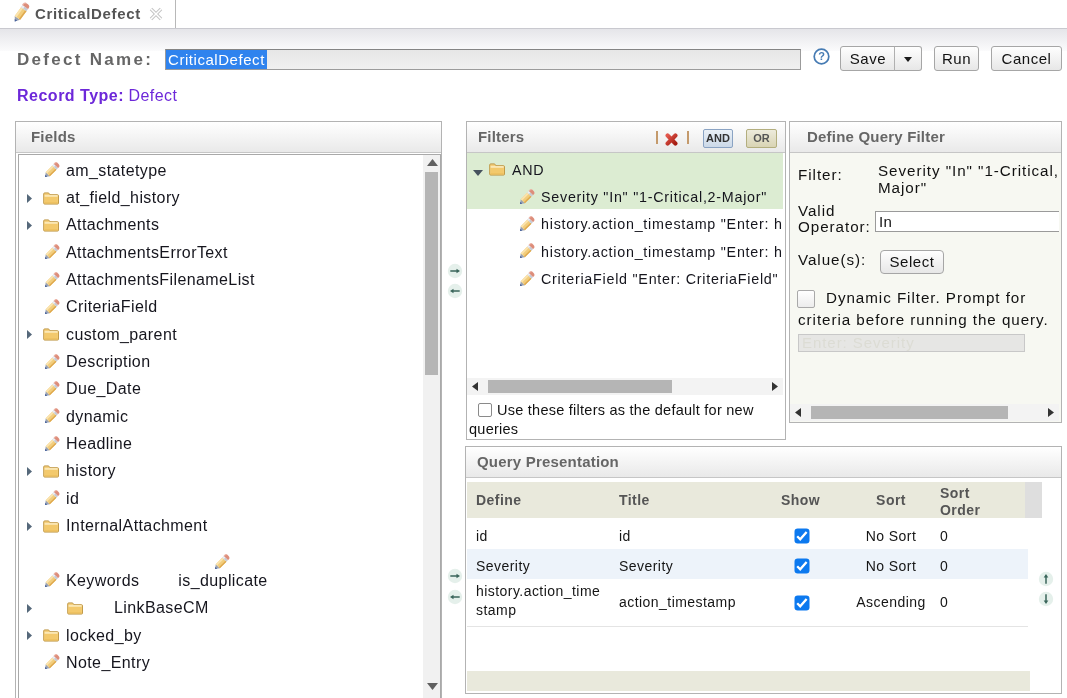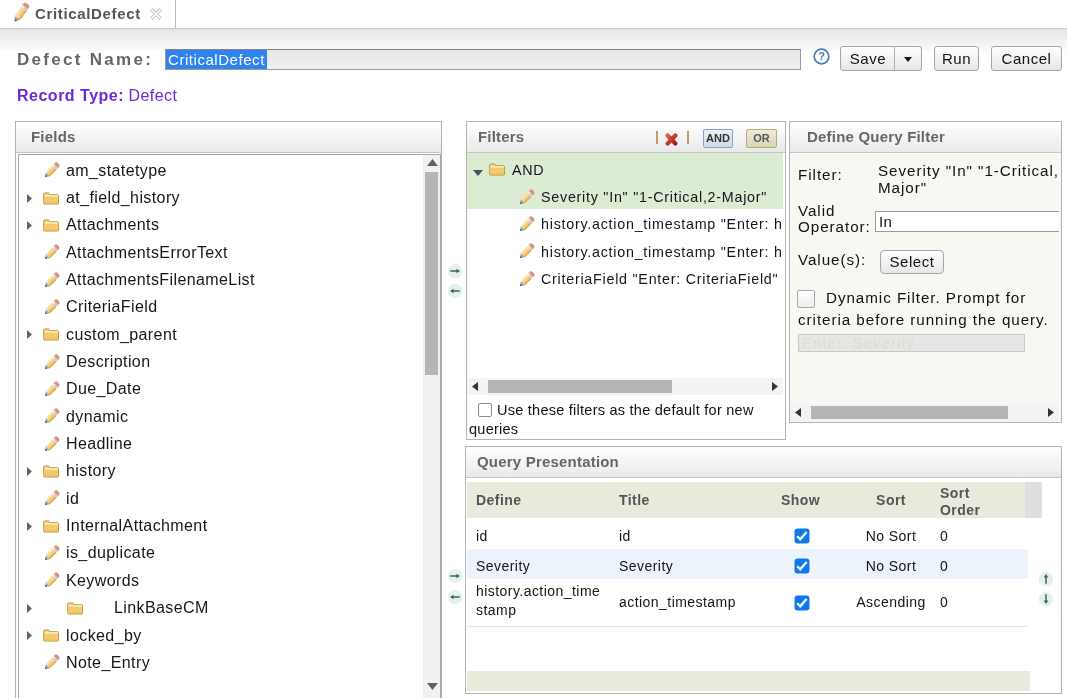--- a/index.html
+++ b/index.html
@@ -327,21 +327,21 @@
             <span class="icn" style="margin-left:2px;">
               <svg width="19" height="19" viewBox="0 0 19 19">
                 <path d="M1.7,4.9 Q1.7,3.9 2.7,3.9 L6.6,3.9 L7.9,5.7 L15.5,5.7 Q16.5,5.7 16.5,6.7 L16.5,14.1 Q16.5,15.1 15.5,15.1 L2.7,15.1 Q1.7,15.1 1.7,14.1 Z" fill="#f5cf7d" stroke="#bb923d" stroke-width="0.9"></path>
                 <path d="M2.6,6.9 L15.6,6.9" stroke="#fdeec4" stroke-width="1.4"></path>
                 <path d="M2.6,8 L2.6,14.2 L15.6,14.2 L15.6,8 Z" fill="#f3c96c" stroke="none"></path>
                 <path d="M2.6,13.5 L15.6,13.5 L15.6,14.2 L2.6,14.2 Z" fill="#e9b954"></path>
               </svg>
             </span>
             <span>InternalAttachment</span>
           </div>
-          <div class="trow" style="padding-left:8px;">
+          <div class="trow" style="padding-left:8px;flex-direction:column;">
             <span class="tw"></span>
             <span class="icn" style="margin-left:2px;">
               <svg width="19" height="19" viewBox="0 0 19 19">
                 <g transform="rotate(-45 9.5 9.5)">
                   <polygon points="0.3,9.5 4.3,6.6 4.3,12.4" fill="#9aa2b2"></polygon>
                   <polygon points="0.3,9.5 2.1,8.2 2.1,10.8" fill="#45619e"></polygon>
                   <rect x="4.3" y="6.6" width="9.3" height="5.8" fill="#f2cd7c"></rect>
                   <rect x="4.3" y="6.6" width="9.3" height="1.9" fill="#fae3ae"></rect>
                   <rect x="4.3" y="11" width="9.3" height="1.4" fill="#dfa94f"></rect>
                   <rect x="13.6" y="6.6" width="2.2" height="5.8" fill="#c6cbd5"></rect>

